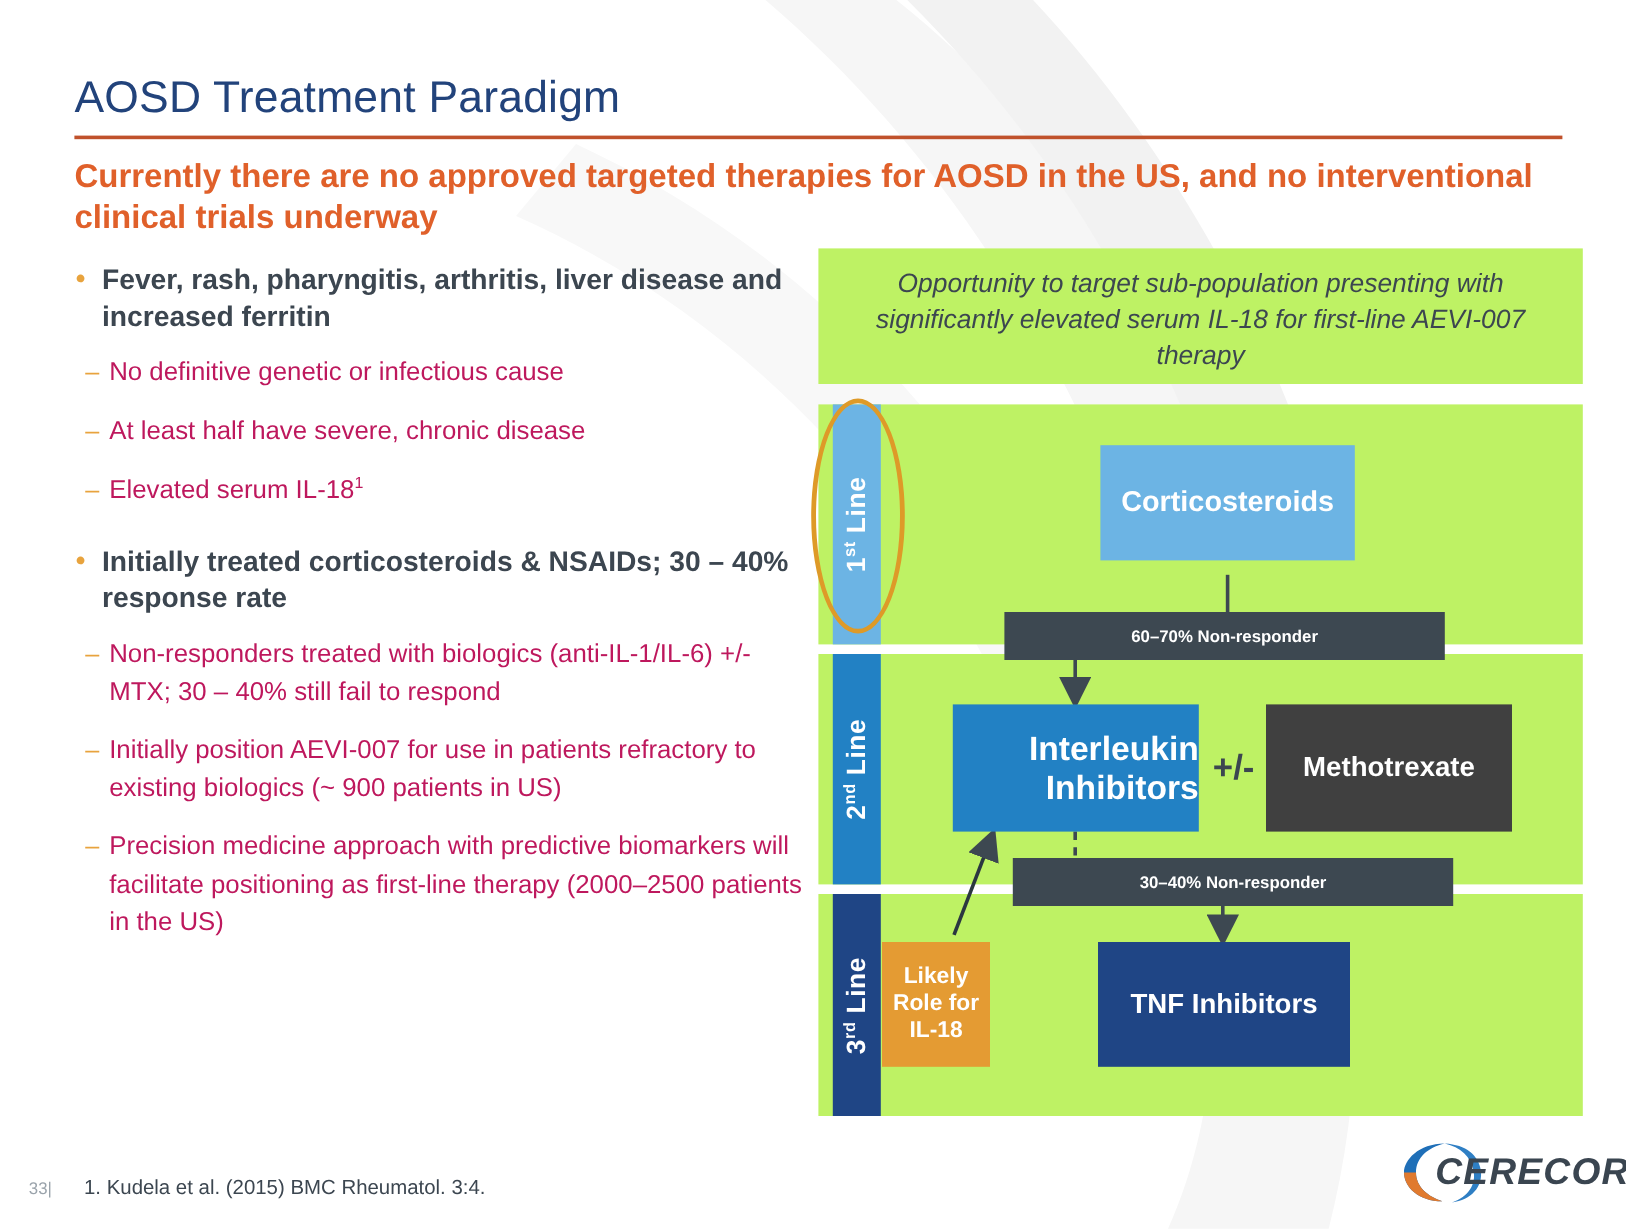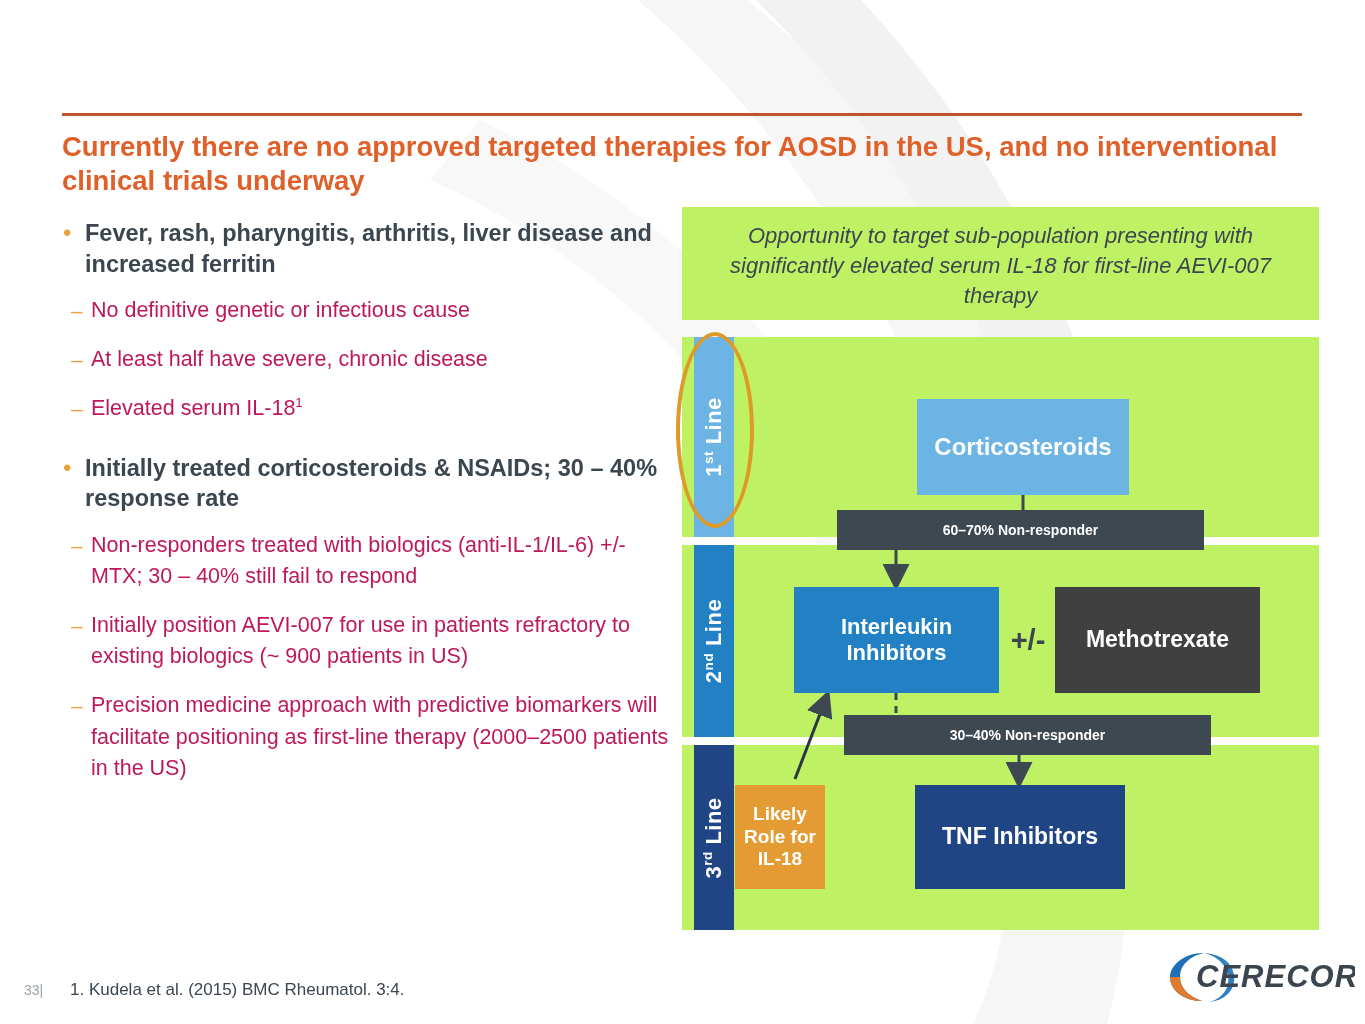--- a/index.html
+++ b/index.html
@@ -83,22 +83,22 @@
   .ellipse{
     position:absolute;left:-6px;top:125px;width:78px;height:196px;
     border:4px solid #DE9A28;border-radius:50%;
     box-sizing:border-box;
   }
 
   .box{
     position:absolute;display:flex;align-items:center;justify-content:center;
     text-align:center;color:#ffffff;font-weight:bold;line-height:1.18;
   }
-  .box-cortico{left:235px;top:192px;width:212px;height:96px;background:#6CB4E4;font-size:24px;}
-  .box-il{left:112px;top:380px;width:205px;height:106px;background:#2281C4;font-size:22px;}
+  .box-cortico{left:235px;top:164px;width:212px;height:96px;background:#6CB4E4;font-size:24px;}
+  .box-il{left:112px;top:380px;width:205px;height:106px;background:#2281C4;font-size:28px;text-align:right;}
   .box-mtx{left:373px;top:380px;width:205px;height:106px;background:#404040;font-size:23px;}
   .box-tnf{left:233px;top:578px;width:210px;height:104px;background:#1F4585;font-size:23px;}
   .box-il18{left:53px;top:578px;width:90px;height:104px;background:#E49B33;font-size:19px;}
 
   .banner{
     position:absolute;background:#3D4851;color:#ffffff;font-weight:bold;
     display:flex;align-items:center;justify-content:center;font-size:14px;
   }
   .banner-1{left:155px;top:303px;width:367px;height:40px;}
   .banner-2{left:162px;top:508px;width:367px;height:40px;}
@@ -126,20 +126,21 @@
 <div class="wm" style="left:0;top:0;width:1365px;height:1024px;">
   <svg width="1365" height="1024" viewBox="0 0 1365 1024">
     <path d="M 560 -60 C 820 120 980 420 1010 760 C 1020 880 1000 980 960 1050 L 1100 1050 C 1130 950 1140 830 1120 700 C 1070 340 880 70 660 -60 Z" fill="#F6F6F6"></path>
     <path d="M 690 -60 C 930 140 1060 430 1080 760 L 1160 760 C 1150 420 1010 130 800 -60 Z" fill="#F2F2F2"></path>
     <path d="M 430 180 C 700 300 880 560 940 900 L 1010 900 C 950 520 760 250 480 120 Z" fill="#F8F8F8"></path>
   </svg>
 </div>
 
 <div class="slide">
 
+  <div class="page-title">AOSD Treatment Paradigm</div>
   <div class="title-rule"></div>
   <div class="subhead">Currently there are no approved targeted therapies for AOSD in the US, and no interventional clinical trials underway</div>
 
   <div class="left-col">
 
     <div class="b1">
       <div class="dot">•</div>
       <div class="txt">Fever, rash, pharyngitis, arthritis, liver disease and increased ferritin</div>
     </div>
     <div class="gap-sm"></div>

